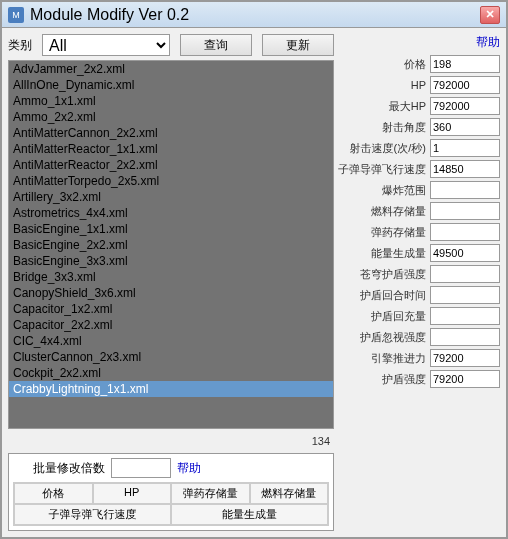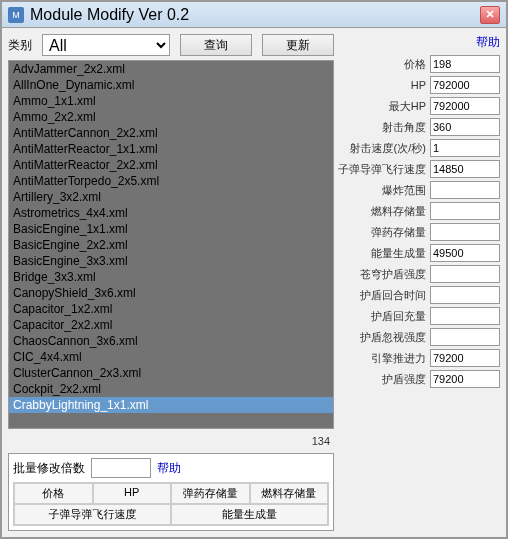--- a/index.html
+++ b/index.html
@@ -144,20 +144,21 @@
       border: 1px solid #999;
       background: white;
       padding: 4px;
     }
 
     .batch-row {
       display: flex;
       align-items: center;
       gap: 6px;
       margin-bottom: 4px;
+      margin-left: 20px;
     }
 
     .batch-label {
       font-size: 12px;
     }
 
     .batch-input {
       width: 60px;
       height: 20px;
       border: 1px solid #999;
@@ -270,21 +271,20 @@
         <div class="list-item">AntiMatterTorpedo_2x5.xml</div>
         <div class="list-item">Artillery_3x2.xml</div>
         <div class="list-item">Astrometrics_4x4.xml</div>
         <div class="list-item">BasicEngine_1x1.xml</div>
         <div class="list-item">BasicEngine_2x2.xml</div>
         <div class="list-item">BasicEngine_3x3.xml</div>
         <div class="list-item">Bridge_3x3.xml</div>
         <div class="list-item">CanopyShield_3x6.xml</div>
         <div class="list-item">Capacitor_1x2.xml</div>
         <div class="list-item">Capacitor_2x2.xml</div>
-        <div class="list-item">ChaosCannon_3x6.xml</div>
         <div class="list-item">CIC_4x4.xml</div>
         <div class="list-item">ClusterCannon_2x3.xml</div>
         <div class="list-item">Cockpit_2x2.xml</div>
         <div class="list-item selected">CrabbyLightning_1x1.xml</div>
       </div>
 
       <div class="list-count">134</div>
 
       <div class="bottom-section">
         <div class="batch-row">

